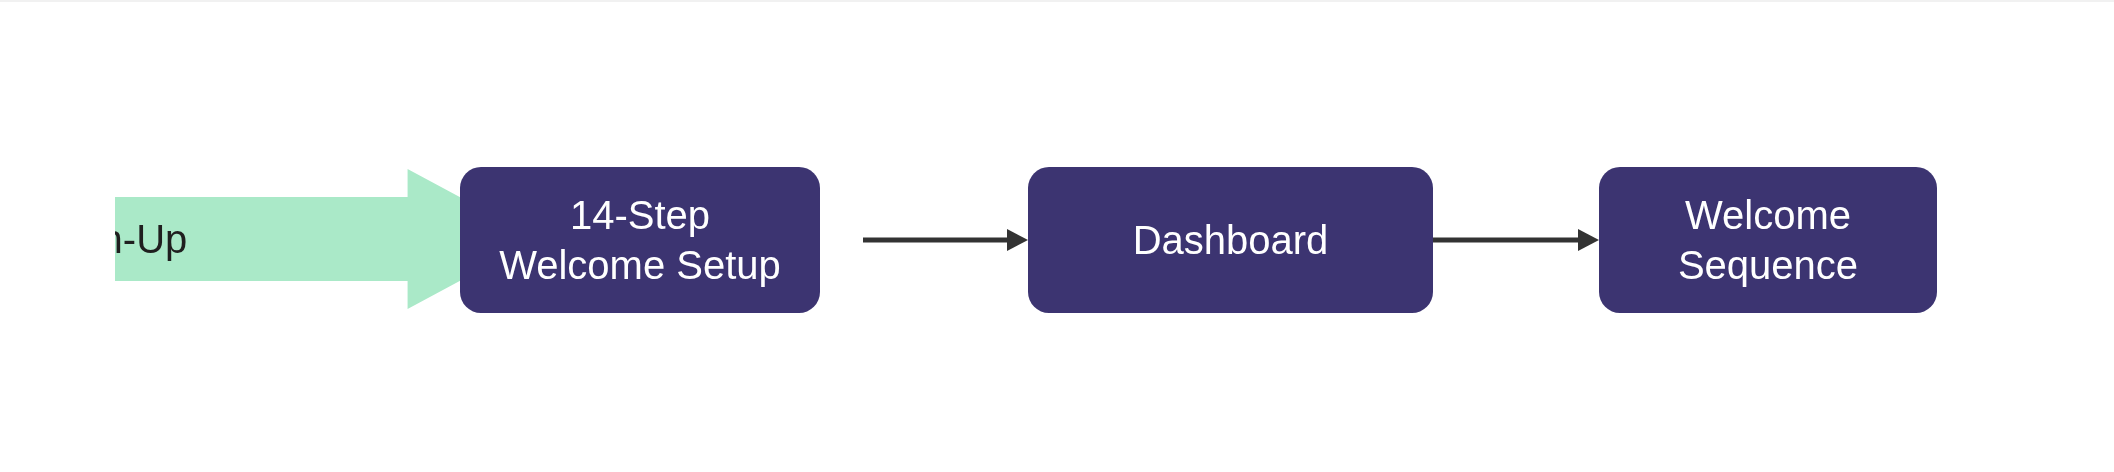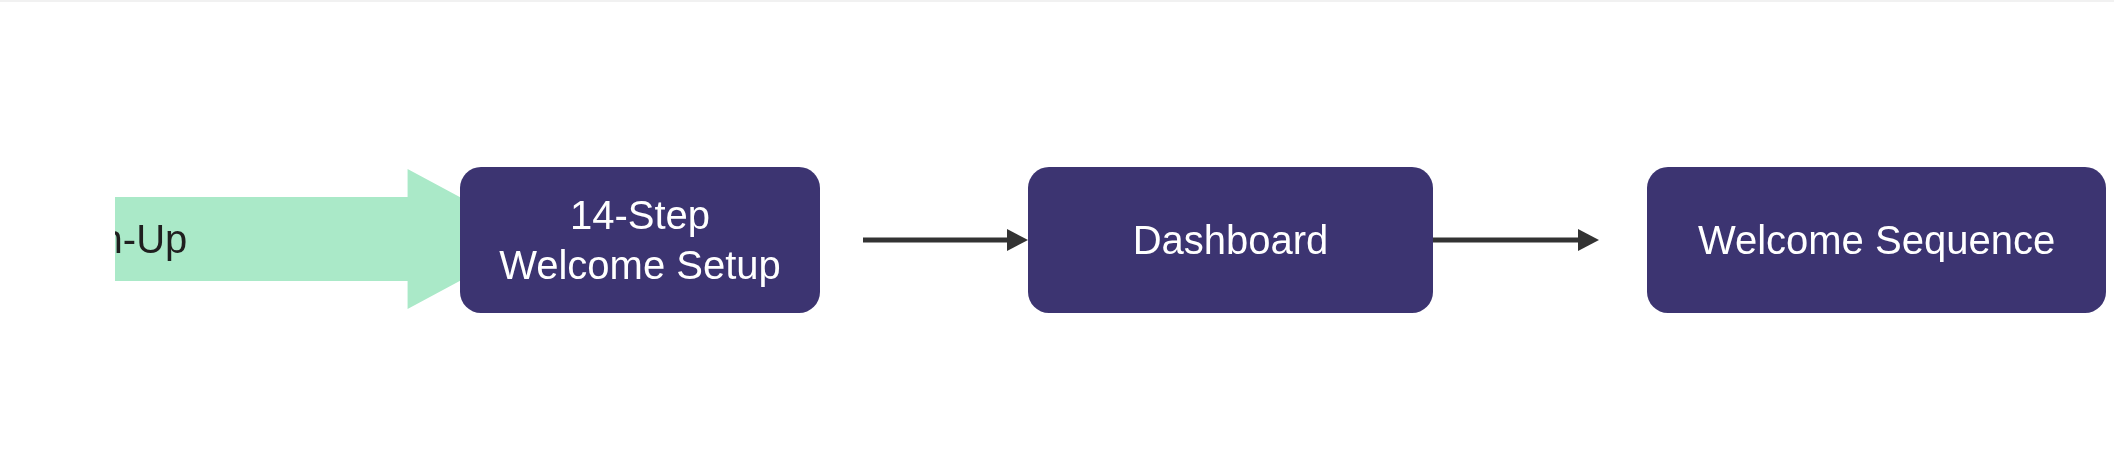--- a/index.html
+++ b/index.html
@@ -58,21 +58,21 @@
     display: flex;
     flex-direction: column;
     align-items: center;
     justify-content: center;
     text-align: center;
     font-size: 40px;
     line-height: 50px;
   }
   .node-1 { left: 460px;  width: 360px; }
   .node-2 { left: 1028px; width: 405px; }
-  .node-3 { left: 1599px; width: 459px; margin-left: 48px; }
+  .node-3 { left: 1599px; width: 338px; }
 
   
   .connector {
     position: absolute;
     top: 226px;
     height: 23px;
   }
   .connector-1 { left: 863px;  width: 165px; }
   .connector-2 { left: 1433px; width: 166px; }
   .connector-line {

